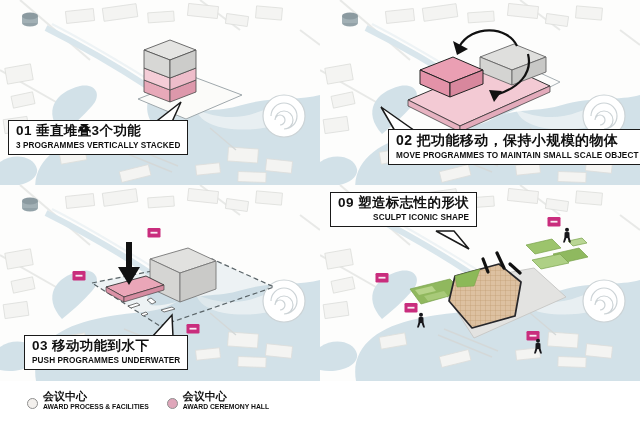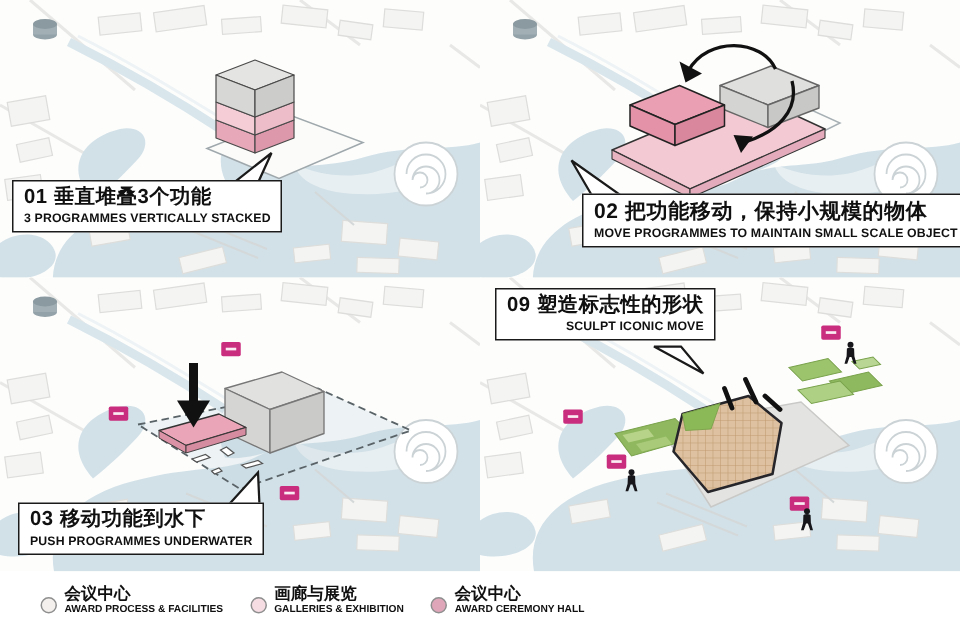--- a/index.html
+++ b/index.html
@@ -197,45 +197,38 @@
   </svg>
 
   <div class="label-box" style="left:8px;top:120px">
     <div class="zh"><span>01</span> <span>垂直堆叠3个功能</span></div>
     <div class="en">3 PROGRAMMES VERTICALLY STACKED</div>
   </div>
   <div class="label-box small-zh" style="left:388px;top:129px">
     <div class="zh"><span>02</span> <span>把功能移动，保持小规模的物体</span></div>
     <div class="en">MOVE PROGRAMMES TO MAINTAIN SMALL SCALE OBJECT</div>
   </div>
-  <div class="label-box" style="left:12px;top:335px">
+  <div class="label-box" style="left:24px;top:335px">
     <div class="zh"><span>03</span> <span>移动功能到水下</span></div>
     <div class="en">PUSH PROGRAMMES UNDERWATER</div>
   </div>
   <div class="label-box" style="left:330px;top:192px">
     <div class="zh"><span>09</span> <span>塑造标志性的形状</span></div>
-    <div class="en">SCULPT ICONIC MOVE</div>
+    <div class="en">SCULPT ICONIC SHAPE</div>
   </div>
 
   <div class="legend">
     <div class="legend-item">
       <span class="swatch" style="background: rgb(243, 240, 237);"></span>
       <span class="lcol">
         <span class="lzh">会议中心</span>
         <span class="len">AWARD PROCESS &amp; FACILITIES</span>
       </span>
     </div>
     <div class="legend-item">
-      <span class="swatch" style="background: rgb(246, 221, 228);"></span>
-      <span class="lcol">
-        <span class="lzh">画廊与展览</span>
-        <span class="len">GALLERIES &amp; EXHIBITION</span>
-      </span>
-    </div>
-    <div class="legend-item">
       <span class="swatch" style="background: rgb(223, 166, 186);"></span>
       <span class="lcol">
         <span class="lzh">会议中心</span>
         <span class="len">AWARD CEREMONY HALL</span>
       </span>
     </div>
   </div>
 
 </div>
 

